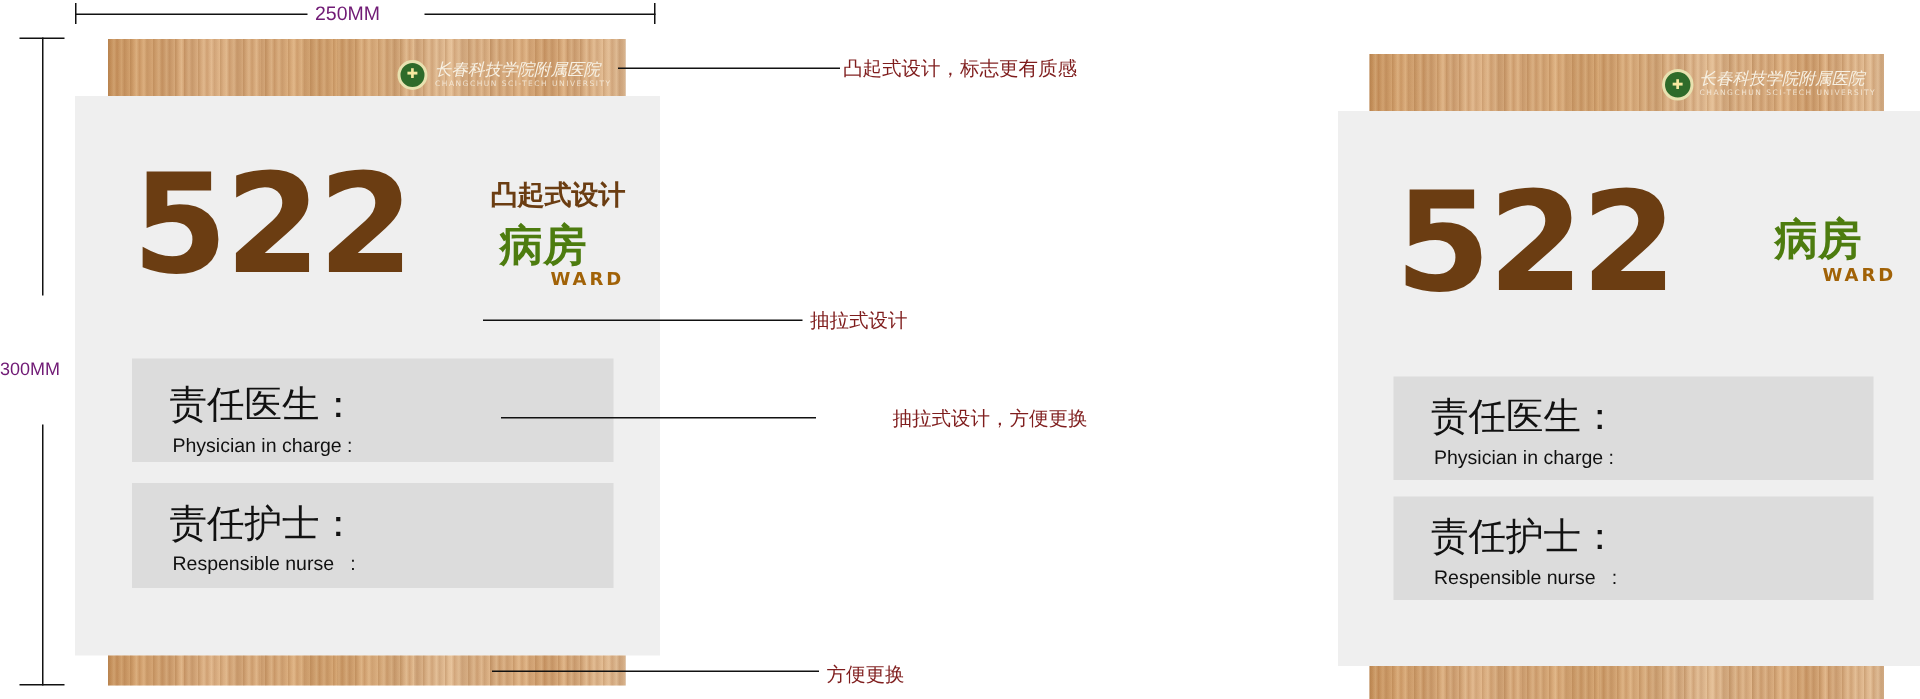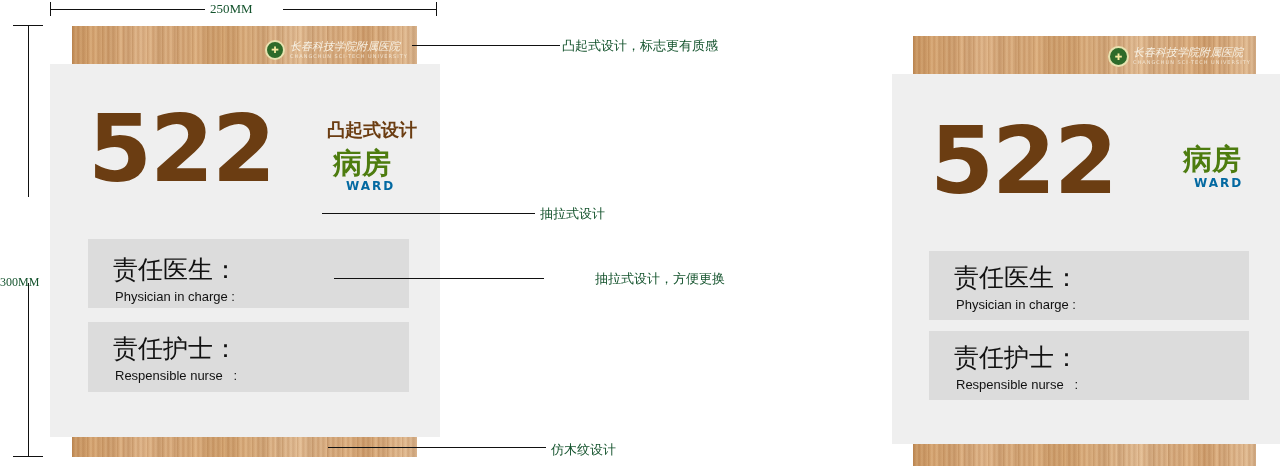--- a/index.html
+++ b/index.html
@@ -15,27 +15,27 @@
       repeating-linear-gradient(90deg,
         rgba(120,70,30,0.12) 0px, rgba(255,230,190,0.08) 23px, rgba(130,80,35,0.15) 37px,
         rgba(255,235,200,0.05) 51px),
       linear-gradient(90deg,#cf9a63 0%,#e0b488 20%,#d6a571 45%,#e4be96 65%,#d9a877 85%,#e6c29c 100%);
   }
   .panel{background:#efefef;}
   .room-number{color:#6b3d12;font-family:"DejaVu Sans","Liberation Sans",sans-serif;font-weight:bold;
      letter-spacing:-2px;line-height:1;}
   .dept{color:#6b3d12;font-family:"DejaVu Serif","Liberation Serif",serif;font-weight:bold;}
   .ward-cn{color:#4d7c0f;font-family:Liberation Serif, serif;font-weight:bold;}
-  .ward-en{color:#0369a1;font-family:"DejaVu Sans","Liberation Sans",sans-serif;font-weight:bold;letter-spacing:2px;}
+  .ward-en{color:#a16207;font-family:"DejaVu Sans","Liberation Sans",sans-serif;font-weight:bold;letter-spacing:2px;margin-left:21px;}
   .slot{background:#dcdcdc;}
   .slot-cn{color:#111;font-family:"DejaVu Serif","Liberation Serif",serif;font-weight:normal;line-height:1;}
   .slot-en{color:#111;font-family:"Liberation Sans","DejaVu Sans",sans-serif;}
   .line{background:#111;}
-  .callout{color:#14532d;font-size:13px;font-family:"DejaVu Serif","Liberation Serif",serif;white-space:nowrap;}
-  .dim-label{color:#14532d;font-size:13px;font-family:Liberation Serif, serif;white-space:nowrap;}
+  .callout{color:#7f1d1d;font-size:13px;font-family:"DejaVu Serif","Liberation Serif",serif;white-space:nowrap;}
+  .dim-label{color:#701a75;font-size:13px;font-family:Liberation Sans, sans-serif;white-space:nowrap;}
   .logo-badge{border-radius:50%;background:#2e6b2a;border:2px solid #e8e2b0;box-sizing:border-box;
      display:flex;align-items:center;justify-content:center;color:#f6e9a0;font-size:9px;font-weight:bold;
      font-family:"DejaVu Sans",sans-serif;}
   .logo-text{color:#f7f1e4;font-family:Liberation Serif, serif;font-style:italic;white-space:nowrap;}
   .logo-sub{color:rgba(250,245,235,0.75);font-family:"DejaVu Sans",sans-serif;white-space:nowrap;letter-spacing:1px;}
 </style>
 </head>
 <body>
 
 <div>
@@ -44,21 +44,21 @@
   <div class="abs line" style="left:50px;top:9px;width:155px;height:1px;"></div>
   <div class="abs line" style="left:283px;top:9px;width:154px;height:1px;"></div>
   <div class="abs dim-label" style="left:210px;top:1px;">250MM</div>
 </div>
 
 <div>
   <div class="abs line" style="left:13px;top:25px;width:30px;height:1px;"></div>
   <div class="abs line" style="left:13px;top:456px;width:30px;height:1px;"></div>
   <div class="abs line" style="left:28px;top:25px;width:1px;height:172px;"></div>
   <div class="abs line" style="left:28px;top:283px;width:1px;height:174px;"></div>
-  <div class="abs dim-label" style="left:0px;top:239px;font-size:12px;margin-top:36px;">300MM</div>
+  <div class="abs dim-label" style="left:0px;top:239px;font-size:12px;">300MM</div>
 </div>
 
 <div>
 
   <div class="abs wood" style="left:72px;top:26px;width:345px;height:38px;">
     <div class="abs logo-badge" style="left:193px;top:14px;width:20px;height:20px;">✚</div>
     <div class="abs logo-text" style="left:218px;top:13px;font-size:11px;">长春科技学院附属医院</div>
     <div class="abs logo-sub" style="left:218px;top:27px;font-size:5px;">CHANGCHUN SCI-TECH UNIVERSITY</div>
   </div>
 
@@ -88,21 +88,21 @@
 <div>
   <div class="abs line" style="left:322px;top:213px;width:213px;height:1px;"></div>
   <div class="abs callout" style="left:540px;top:205px;">抽拉式设计</div>
 </div>
 <div>
   <div class="abs line" style="left:334px;top:278px;width:210px;height:1px;"></div>
   <div class="abs callout" style="left:556px;top:270px;margin-left:39px;">抽拉式设计，方便更换</div>
 </div>
 <div>
   <div class="abs line" style="left:328px;top:447px;width:218px;height:1px;"></div>
-  <div class="abs callout" style="left:551px;top:441px;">仿木纹设计</div>
+  <div class="abs callout" style="left:551px;top:441px;">方便更换</div>
 </div>
 
 <div>
   <div class="abs wood" style="left:913px;top:36px;width:343px;height:38px;">
     <div class="abs logo-badge" style="left:195px;top:10px;width:21px;height:21px;">✚</div>
     <div class="abs logo-text" style="left:220px;top:9px;font-size:11px;">长春科技学院附属医院</div>
     <div class="abs logo-sub" style="left:220px;top:23px;font-size:5px;">CHANGCHUN SCI-TECH UNIVERSITY</div>
   </div>
 
   <div class="abs panel" style="left:892px;top:74px;width:388px;height:370px;">

